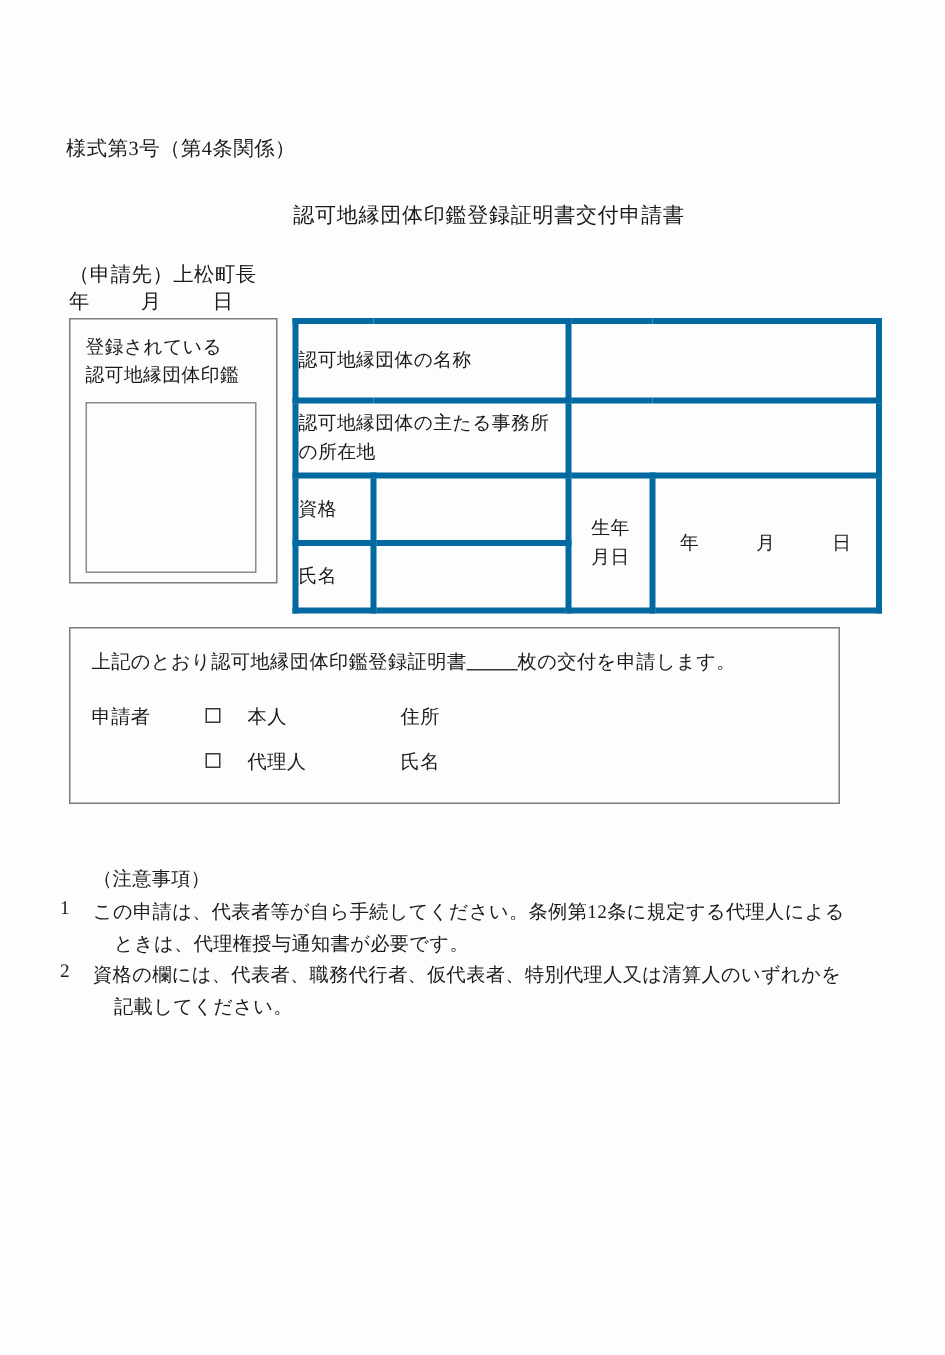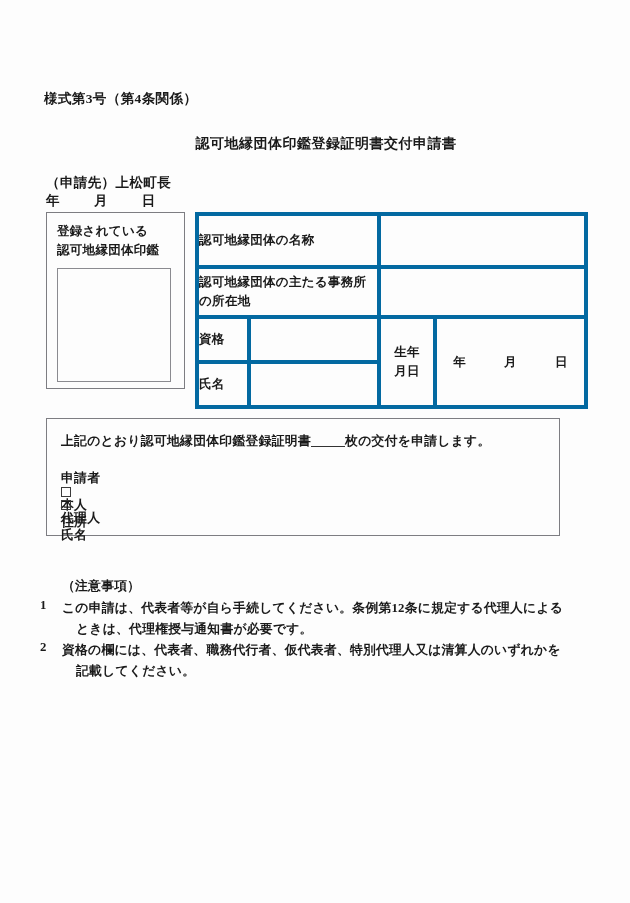--- a/index.html
+++ b/index.html
@@ -13,21 +13,20 @@
     position: relative;
     background: #fdfdfd;
     font-family: "Liberation Serif", "DejaVu Serif", serif;
     color: #1a1a1a;
     overflow: hidden;
   }
   .page {
     position: absolute;
     inset: 0;
     padding: 4px;
-    font-weight: bold;
   }
 
   
   .form-no {
     position: absolute;
     left: 44px;
     top: 90px;
     font-size: 13.5px;
     letter-spacing: .4px;
     white-space: nowrap;
@@ -155,21 +154,20 @@
     vertical-align: -2px;
   }
   .applicant-rows {
     margin-top: 20px;
   }
   .app-row {
     display: flex;
     align-items: baseline;
     height: 30px;
     letter-spacing: .3px;
-    flex-direction: column;
   }
   .app-label {
     width: 76px;
     white-space: nowrap;
   }
   .chk {
     display: inline-block;
     width: 10px;
     height: 10px;
     border: 1px solid #3a3a3a;

